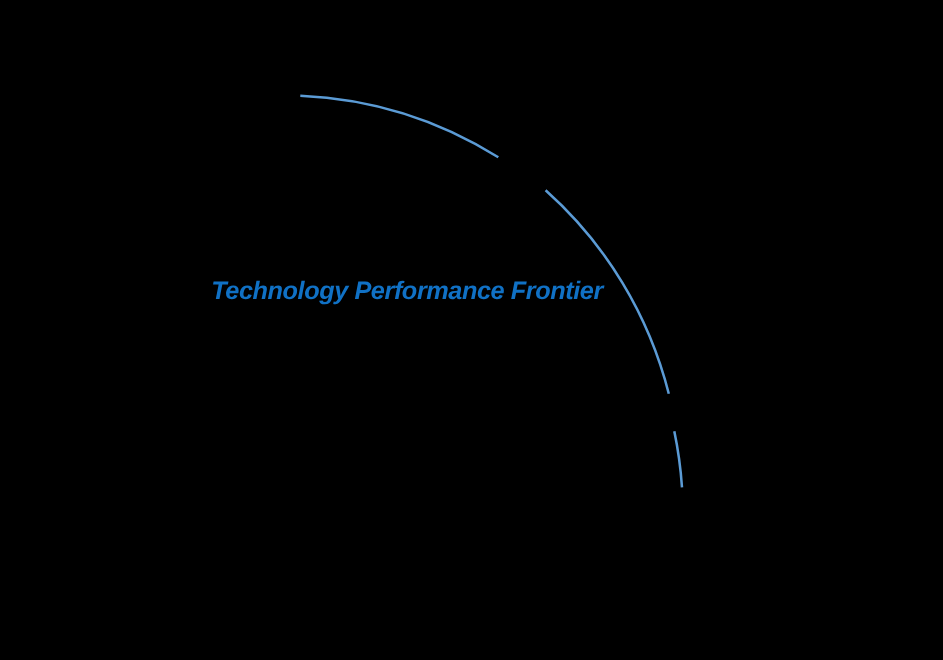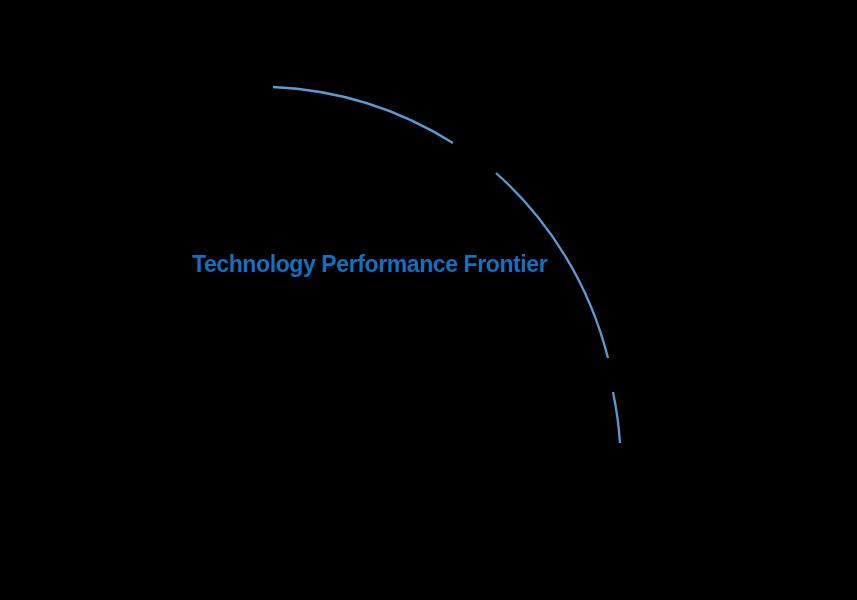--- a/index.html
+++ b/index.html
@@ -28,20 +28,21 @@
   }
   .frontier-label {
     position: absolute;
     left: 192px;
     top: 252px;
     font-size: 23px;
     font-weight: bold;
     letter-spacing: -0.4px;
     white-space: nowrap;
     line-height: 24px;
+    font-style: italic;
   }
 </style>
 </head>
 <body style="background: rgb(0, 0, 0);">
 
 <div class="stage" style="background: rgb(0, 0, 0);">
 
   <svg class="curve-svg" viewBox="0 0 857 600">
     <path d="M 273 87 A 369 369 0 0 1 453 143" stroke="#5B9BD5" stroke-width="2.3"></path>
     <path d="M 496 173 A 369 369 0 0 1 608 358" stroke="#5B9BD5" stroke-width="2.3"></path>

